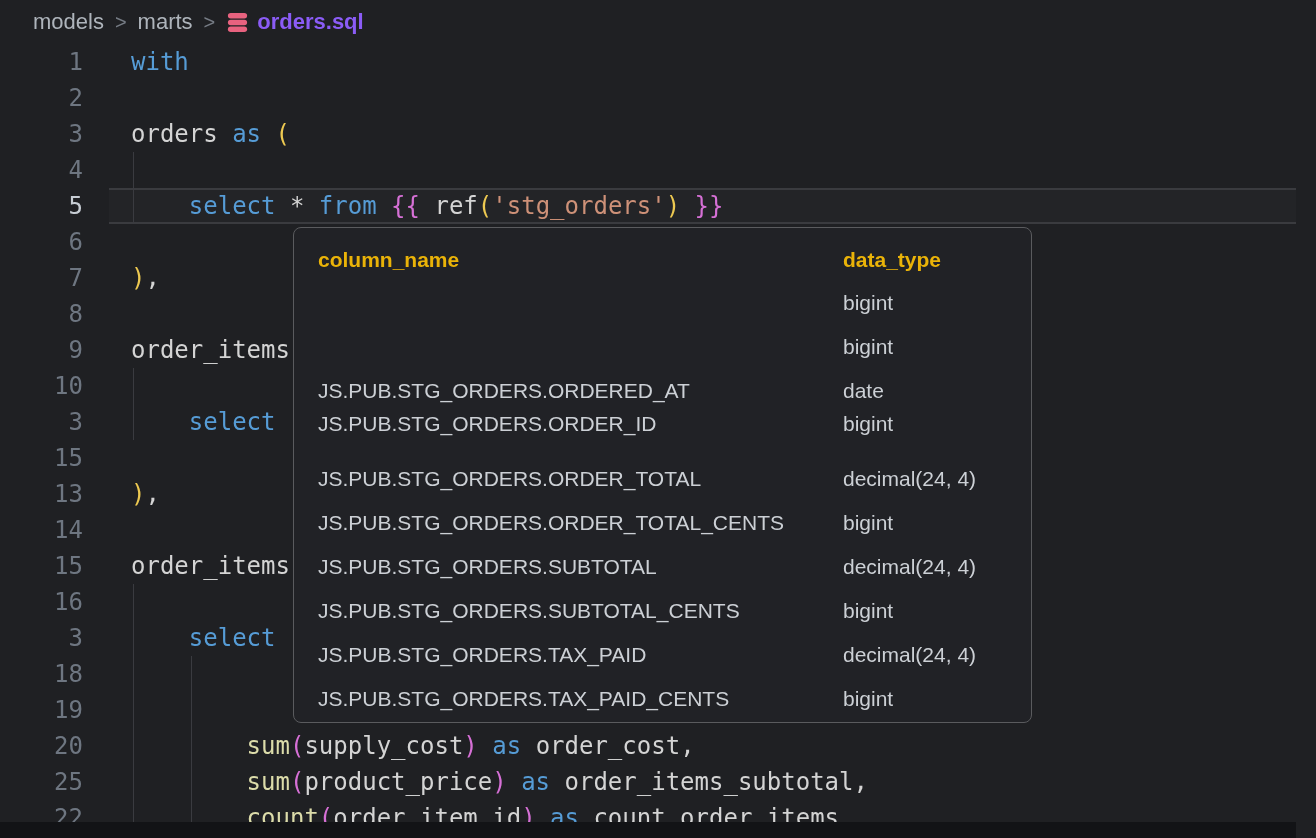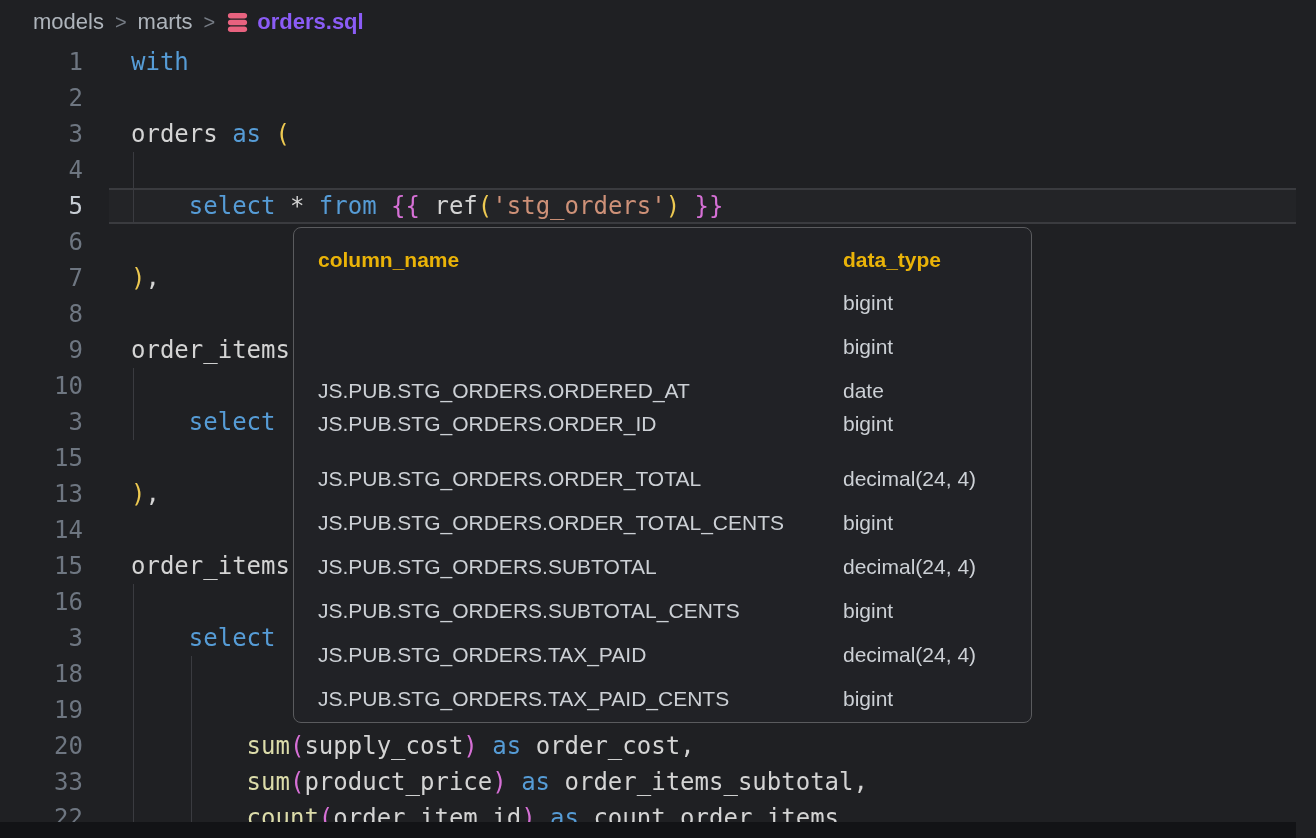--- a/index.html
+++ b/index.html
@@ -147,21 +147,21 @@
       </div>
       <div class="line">
         <div class="guide" style="left: 133px;"></div>
         <div class="guide" style="left: 191px;"></div>
         <span class="ln">20</span>
         <span class="lc"><span style="color: rgb(212, 212, 212);">        </span><span style="color: rgb(220, 220, 170);">sum</span><span style="color: rgb(214, 112, 214);">(</span><span style="color: rgb(212, 212, 212);">supply_cost</span><span style="color: rgb(214, 112, 214);">)</span><span style="color: rgb(212, 212, 212);"> </span><span style="color: rgb(86, 156, 214);">as</span><span style="color: rgb(212, 212, 212);"> </span><span style="color: rgb(212, 212, 212);">order_cost</span><span style="color: rgb(212, 212, 212);">,</span></span>
       </div>
       <div class="line">
         <div class="guide" style="left: 133px;"></div>
         <div class="guide" style="left: 191px;"></div>
-        <span class="ln">33</span>
+        <span class="ln">25</span>
         <span class="lc"><span style="color: rgb(212, 212, 212);">        </span><span style="color: rgb(220, 220, 170);">sum</span><span style="color: rgb(214, 112, 214);">(</span><span style="color: rgb(212, 212, 212);">product_price</span><span style="color: rgb(214, 112, 214);">)</span><span style="color: rgb(212, 212, 212);"> </span><span style="color: rgb(86, 156, 214);">as</span><span style="color: rgb(212, 212, 212);"> </span><span style="color: rgb(212, 212, 212);">order_items_subtotal</span><span style="color: rgb(212, 212, 212);">,</span></span>
       </div>
       <div class="line">
         <div class="guide" style="left: 133px;"></div>
         <div class="guide" style="left: 191px;"></div>
         <span class="ln">22</span>
         <span class="lc"><span style="color: rgb(212, 212, 212);">        </span><span style="color: rgb(220, 220, 170);">count</span><span style="color: rgb(214, 112, 214);">(</span><span style="color: rgb(212, 212, 212);">order_item_id</span><span style="color: rgb(214, 112, 214);">)</span><span style="color: rgb(212, 212, 212);"> </span><span style="color: rgb(86, 156, 214);">as</span><span style="color: rgb(212, 212, 212);"> </span><span style="color: rgb(212, 212, 212);">count_order_items</span></span>
       </div>
     </div>
 

